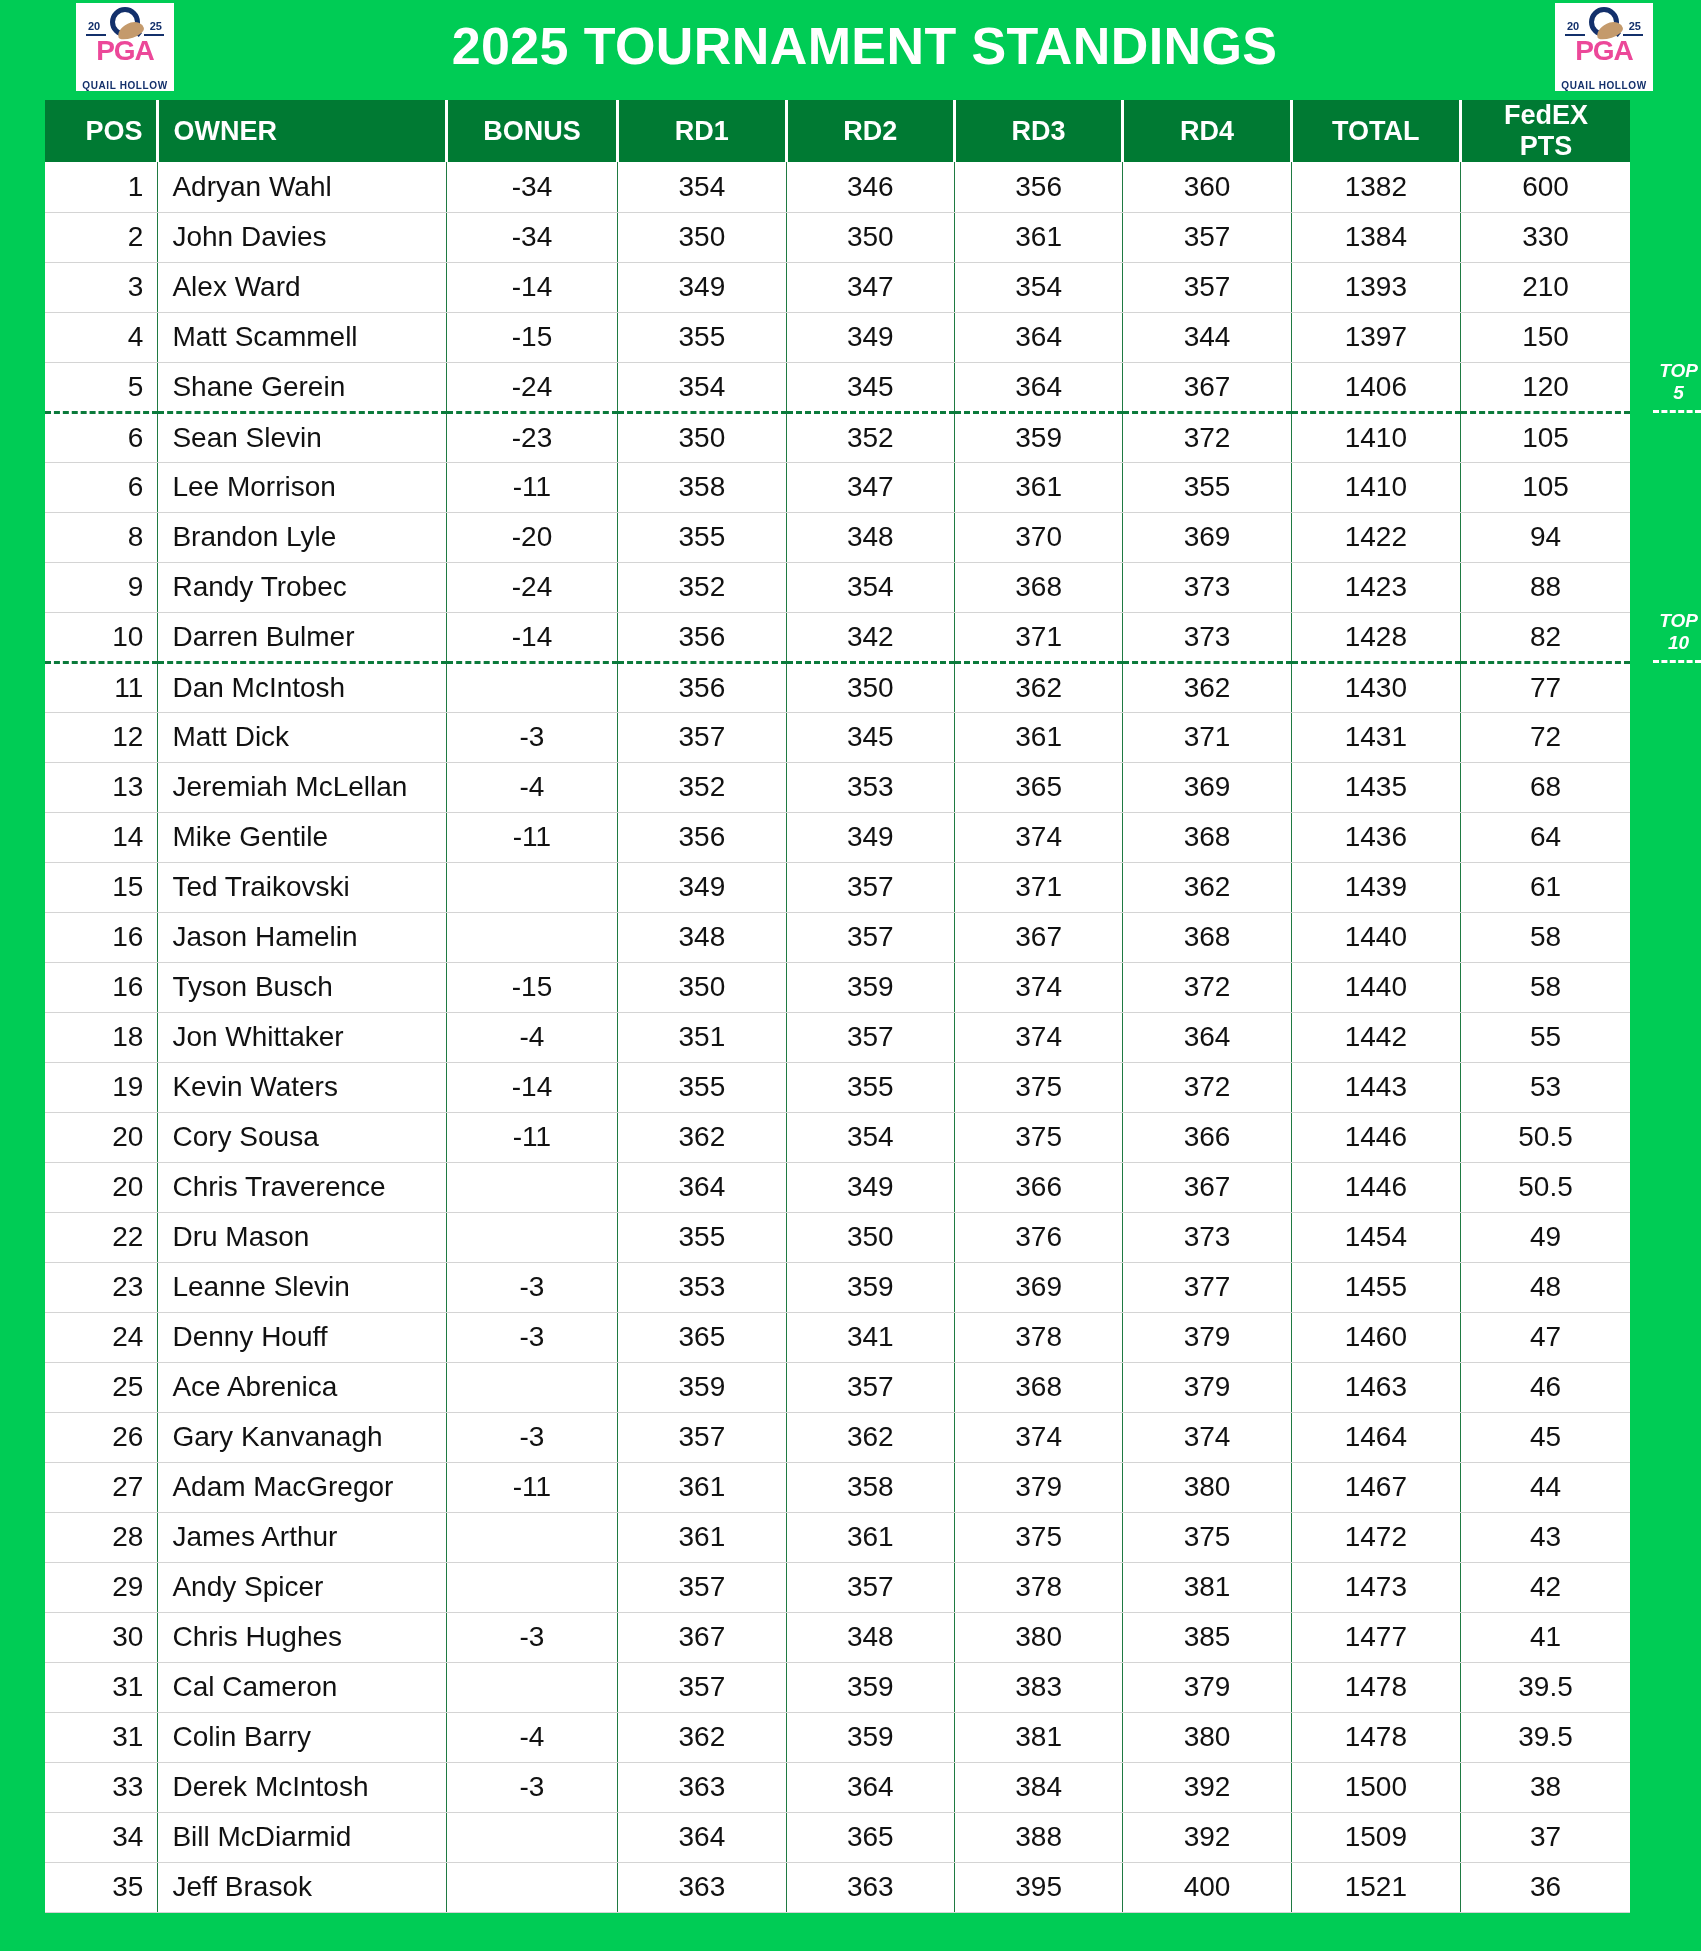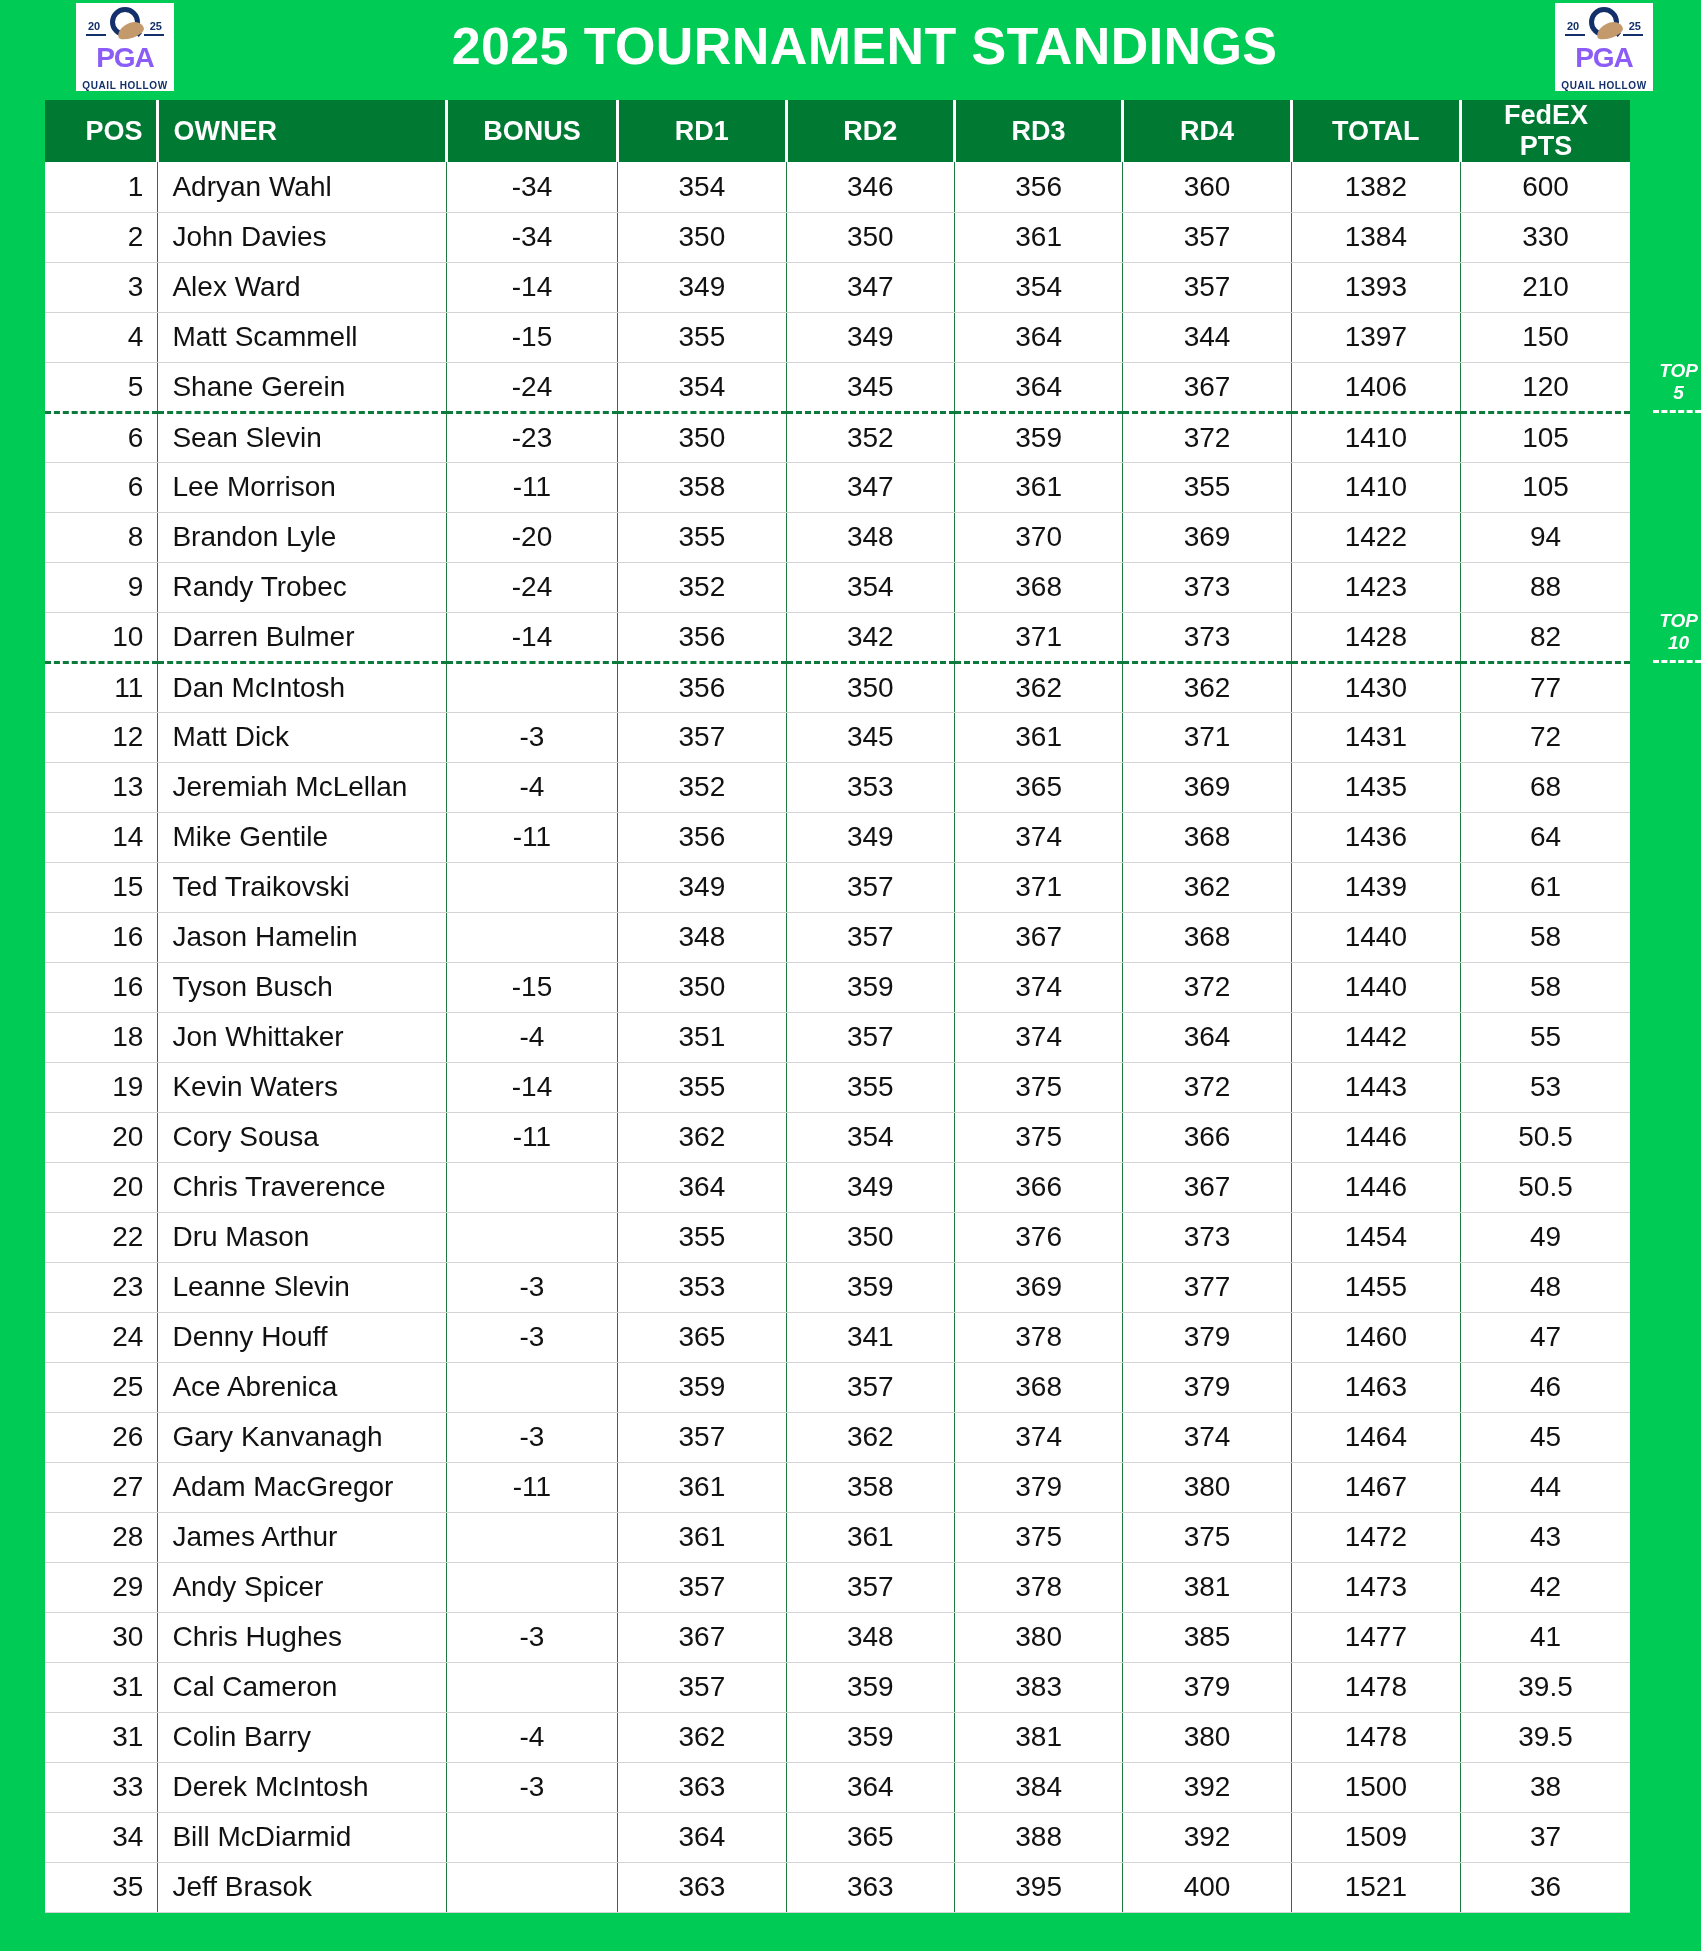--- a/index.html
+++ b/index.html
@@ -100,27 +100,27 @@
     top: 28px;
     height: 2px;
     width: 20px;
     background: #13306b;
   }
   .logo-yr-rule.l { left: 2px; }
   .logo-yr-rule.r { right: 2px; }
   .logo-pga {
     font-size: 28px;
     font-weight: bold;
-    color: #8b5cf6;
+    color: #ec4899;
     line-height: 1;
     letter-spacing: -1px;
     margin-top: 8px;
   }
   .logo-sub {
-    margin-top: 8px;
+    margin-top: 15px;
     font-size: 10px;
     font-weight: bold;
     letter-spacing: 0.6px;
     color: #13306b;
   }
 
   
   .table-wrap {
     position: absolute;
     left: 45px;

